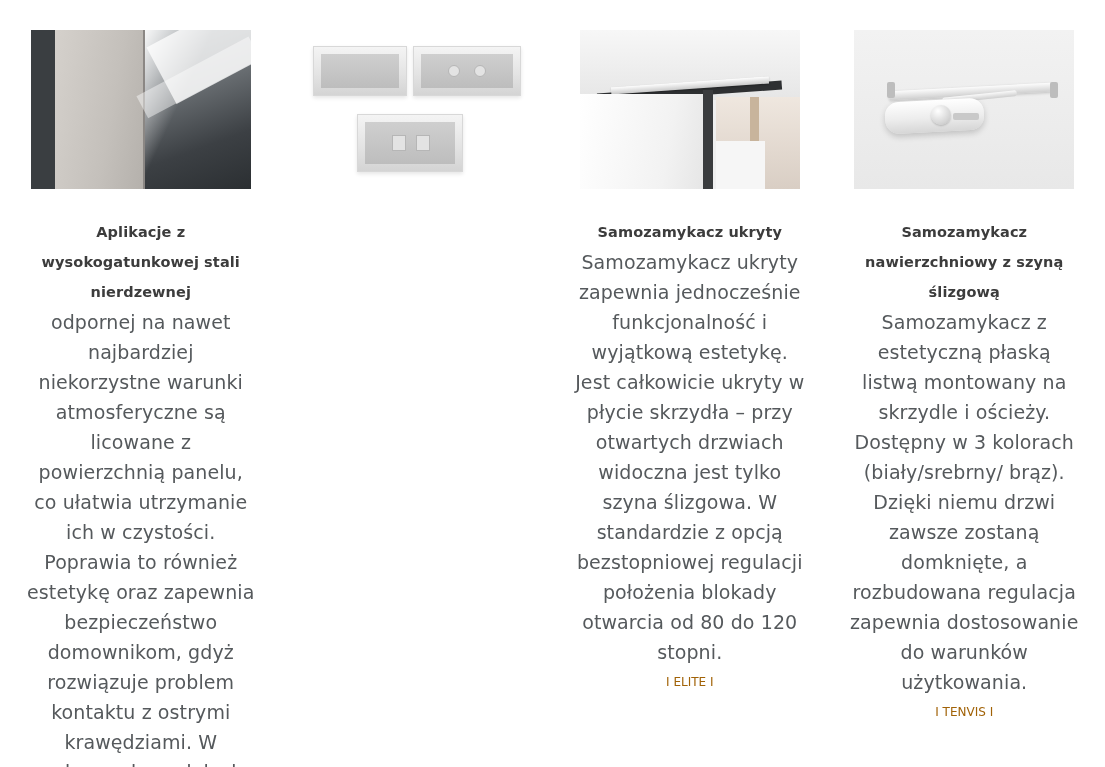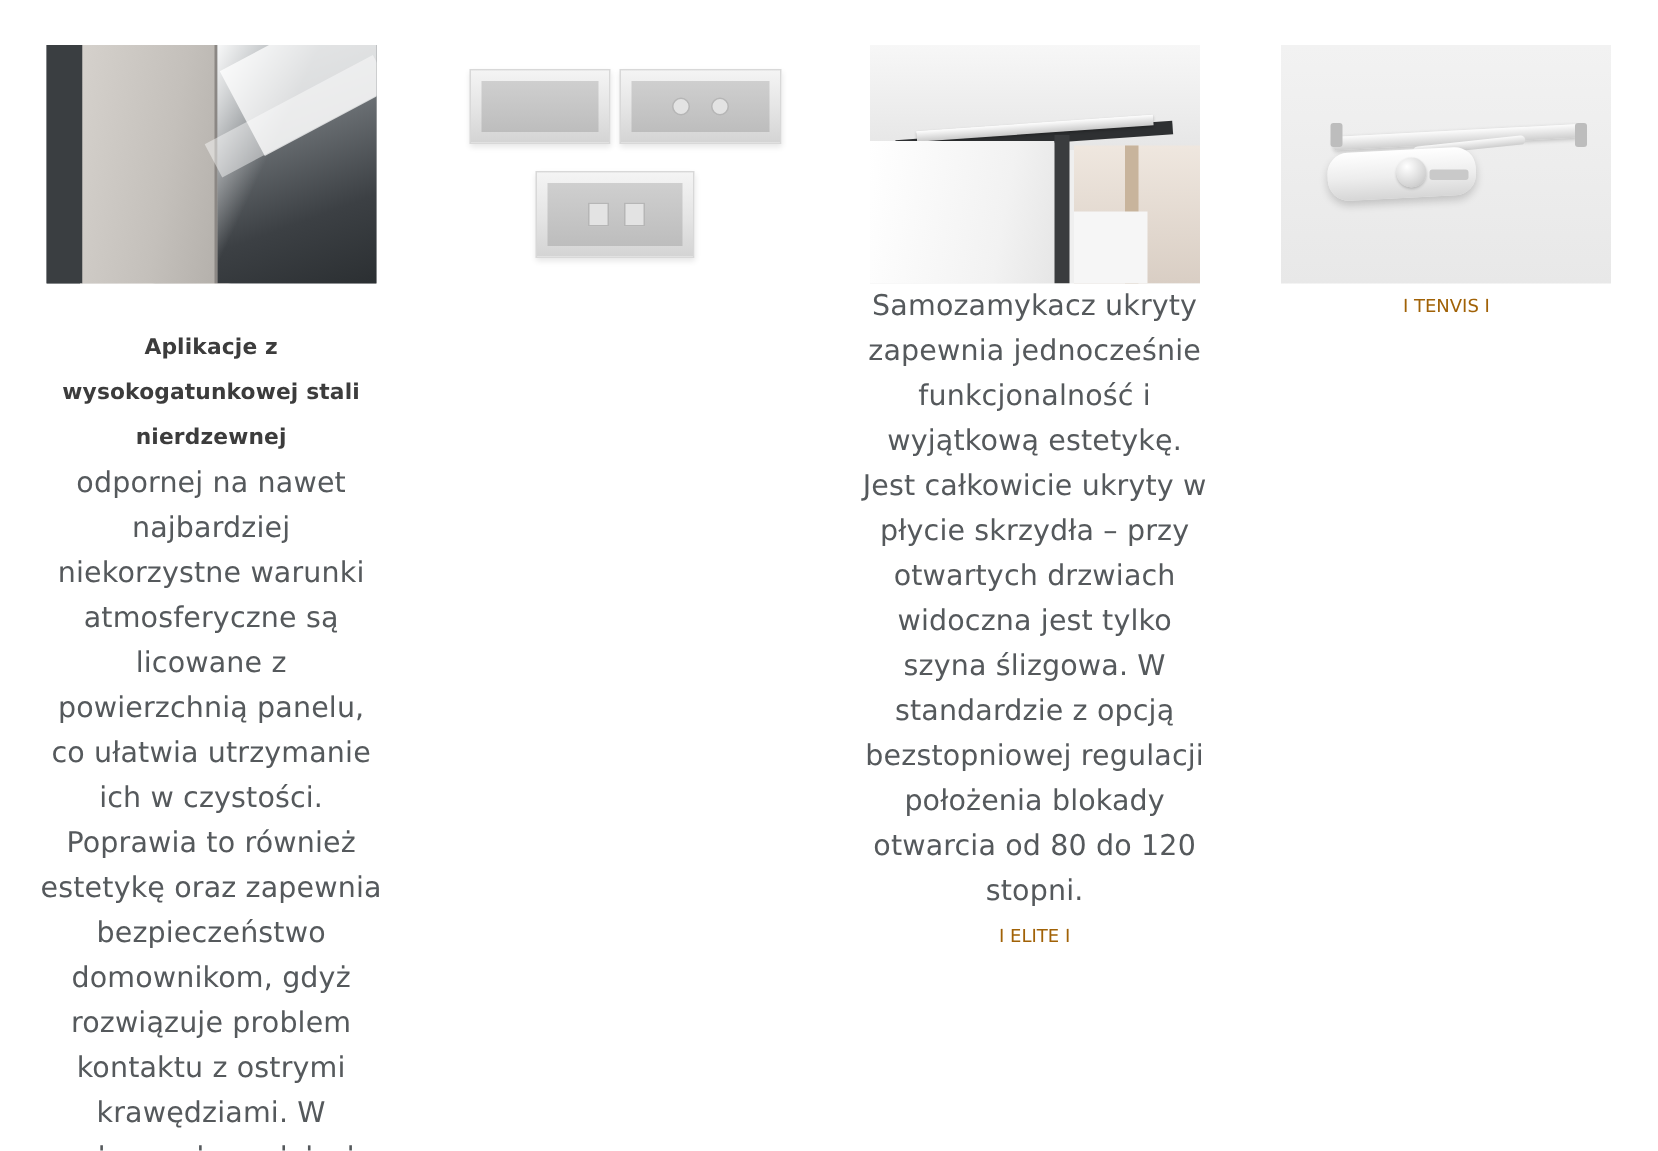--- a/index.html
+++ b/index.html
@@ -336,30 +336,33 @@
       <div class="ceiling"></div>
       <div class="frame-dark"></div>
       <div class="rail"></div>
       <div class="door"></div>
       <div class="jamb"></div>
       <div class="room">
         <div class="stripe"></div>
         <div class="white-block"></div>
       </div>
     </div>
+    <div class="card-title">Samozamykacz ukryty</div>
     <div class="card-body">Samozamykacz ukryty zapewnia jednocześnie funkcjonalność i wyjątkową estetykę. Jest całkowicie ukryty w płycie skrzydła – przy otwartych drzwiach widoczna jest tylko szyna ślizgowa. W standardzie z opcją bezstopniowej regulacji położenia blokady otwarcia od 80 do 120 stopni.</div>
     <div class="card-tag">I ELITE I</div>
   </div>
 
   <div class="feature-card">
     <div class="card-image img4">
       <div class="slide-rail"></div>
       <div class="rail-end re-l"></div>
       <div class="rail-end re-r"></div>
       <div class="arm"></div>
       <div class="body"></div>
       <div class="pivot"></div>
       <div class="badge"></div>
     </div>
+    <div class="card-title">Samozamykacz nawierzchniowy z szyną ślizgową</div>
+    <div class="card-body">Samozamykacz z estetyczną płaską listwą montowany na skrzydle i ościeży. Dostępny w 3 kolorach (biały/srebrny/ brąz). Dzięki niemu drzwi zawsze zostaną domknięte, a rozbudowana regulacja zapewnia dostosowanie do warunków użytkowania.</div>
     <div class="card-tag">I TENVIS I</div>
   </div>
 
 </div>
 
 </body></html>

